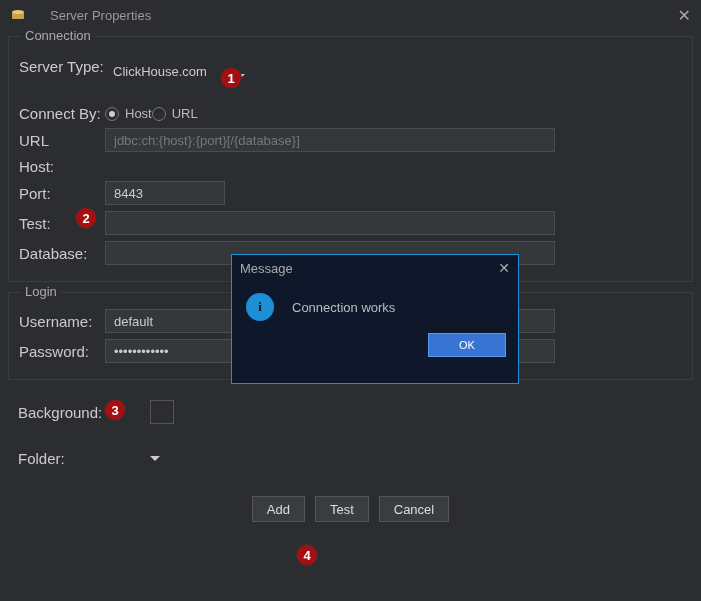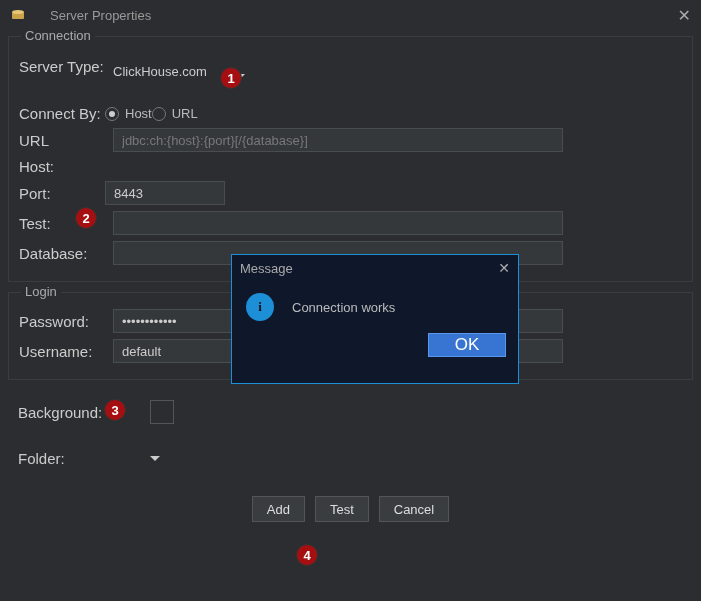--- a/index.html
+++ b/index.html
@@ -47,21 +47,21 @@
   .input {
     background: #35383b;
     border: 1px solid #4a4d50;
     color: #ccc;
     height: 24px;
     padding: 2px 8px;
     font-size: 13px;
     font-family: inherit;
   }
   .input::placeholder { color: #777; }
-  .input.wide { width: 450px; margin-left: 8px; }
+  .input.wide { width: 450px; }
   .input.short { width: 120px; }
   .select {
     display: flex; align-items: flex-end;
     height: 26px;
     padding: 0 8px;
     color: #ccc;
     cursor: default;
   }
   .select .sel-text { margin-right: 28px; }
   .chevron-down {
@@ -144,21 +144,21 @@
   }
   .modal-footer {
     display: flex; justify-content: flex-end;
     padding: 6px 12px 10px 12px;
   }
   .ok-btn {
     background: #3874d1;
     border: 1px solid #5a95ee;
     color: #fff;
     height: 24px; width: 78px;
-    font-size: 17px;
+    font-size: 11px;
     font-family: inherit;
     cursor: default;
   }
   .folder-select {
     background: #2b2d30;
     border: none;
     display: flex; align-items: center;
     height: 24px; padding: 0 8px;
   }
   .folder-select .sp { width: 28px; }
@@ -225,26 +225,26 @@
 
   <div class="row">
     <div class="lbl">Database:</div>
     <input class="input wide" value="" style="">
   </div>
 </div>
 
 <div class="group">
   <div class="group-label">Login</div>
   <div class="row">
+    <div class="lbl">Username:</div>
+    <input class="input wide" value="default" style="">
+  </div>
+  <div class="row">
     <div class="lbl">Password:</div>
     <input class="input wide" value="••••••••••••" style="">
-  </div>
-  <div class="row">
-    <div class="lbl">Username:</div>
-    <input class="input wide" value="default" style="">
   </div>
 </div>
 
 <div style="padding: 4px 18px;">
   <div class="row">
     <div class="lbl" style="width:96px">Background:</div>
     <div style="width:26px"></div>
     <div class="color-swatch"></div>
   </div>
   <div style="height:10px"></div>

